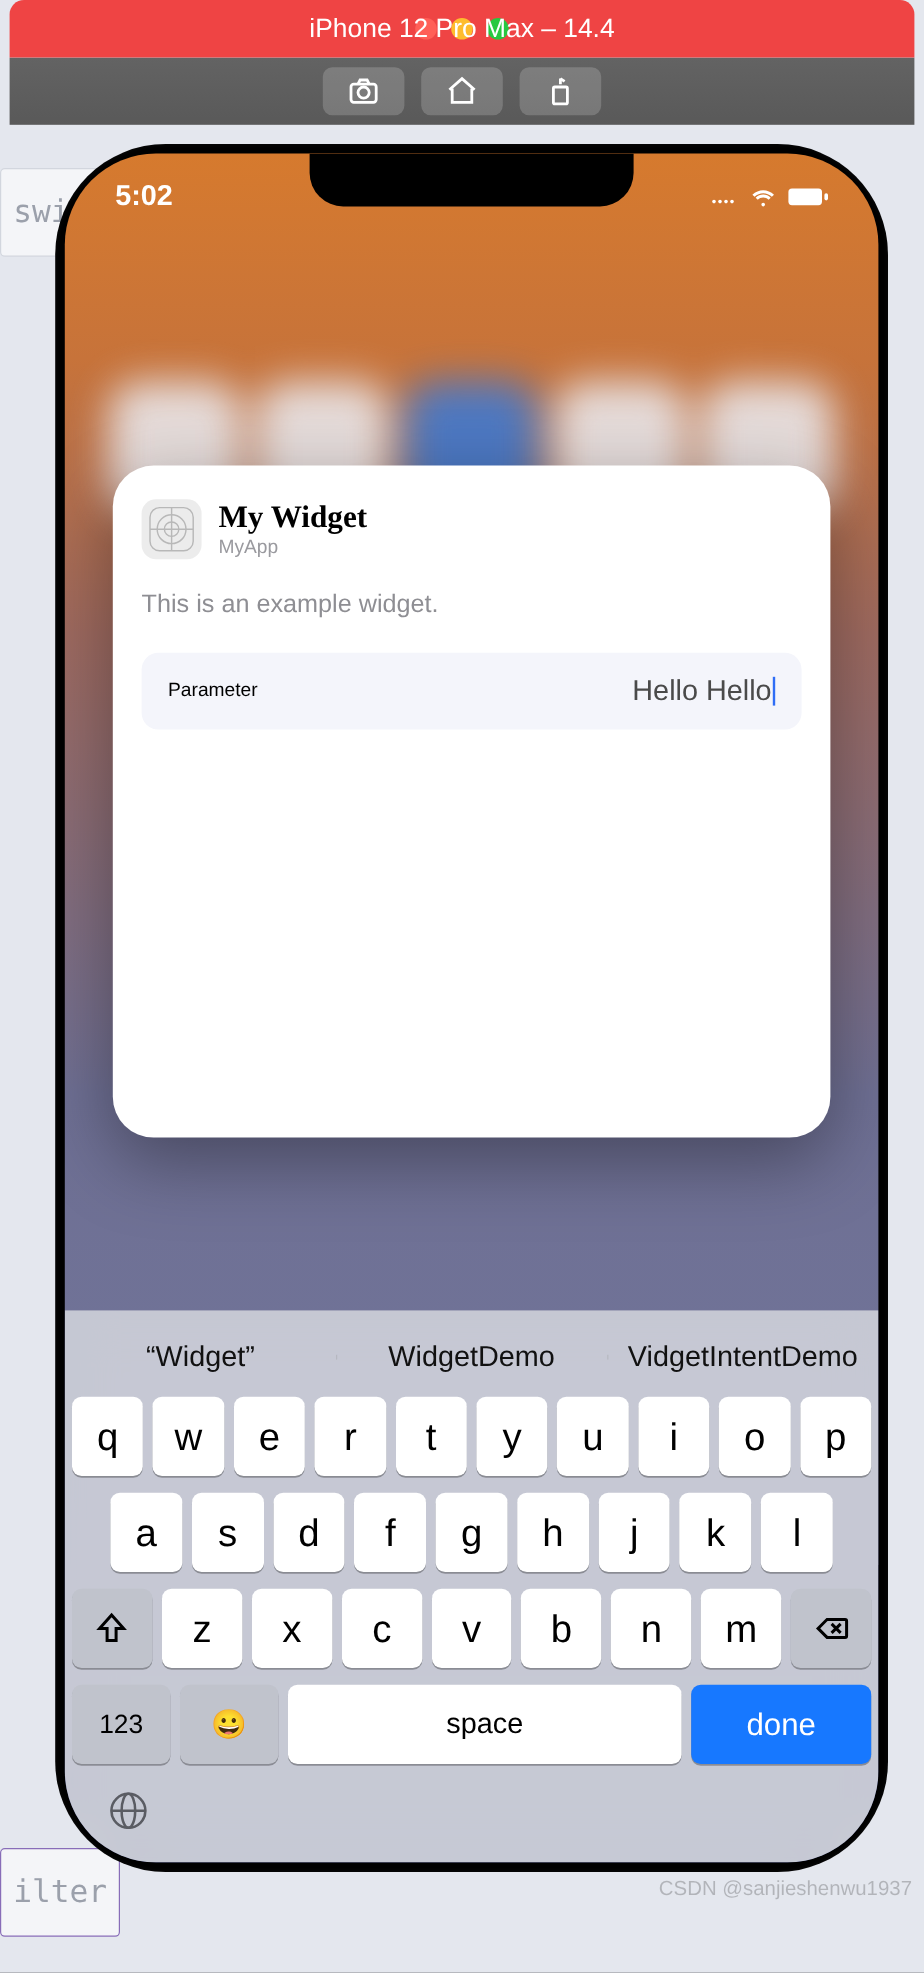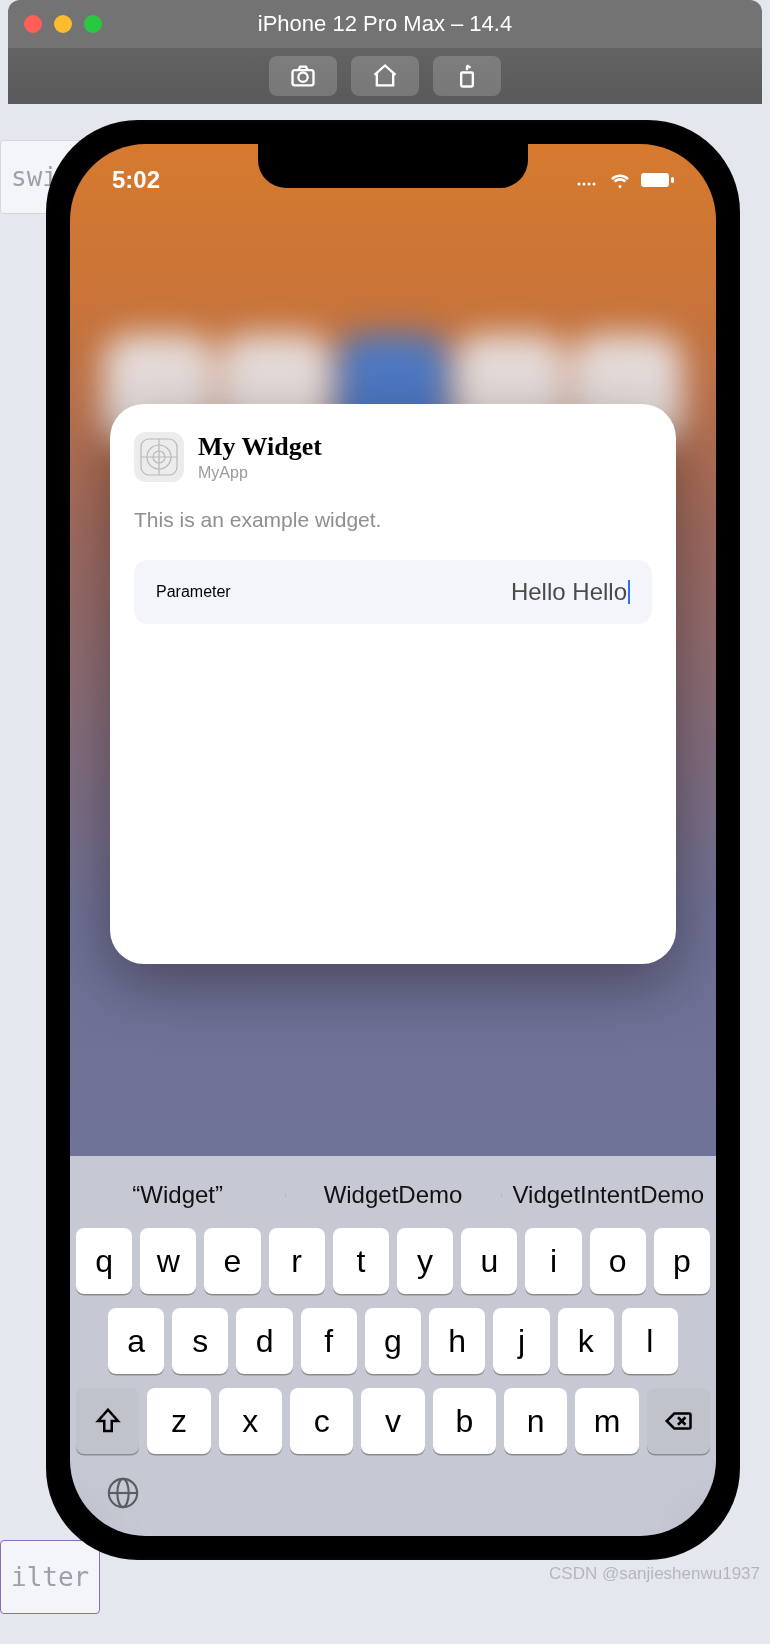--- a/index.html
+++ b/index.html
@@ -4,31 +4,31 @@
 <style>
   * { margin:0; padding:0; box-sizing:border-box; -webkit-font-smoothing:antialiased; }
   body { width:770px; height:1644px; font-family:-apple-system,BlinkMacSystemFont,"Helvetica Neue",sans-serif; background:#e4e7ee; overflow:hidden; position:relative; }
 
   
   .bg-code { position:absolute; inset:0; color:#3b5b9a; font-family:ui-monospace,Menlo,monospace; font-size:26px; line-height:68px; opacity:.6; pointer-events:none; }
   .bg-code span { position:absolute; white-space:nowrap; }
 
   
   .sim-window { position:absolute; left:8px; top:0; width:754px; }
-  .titlebar { height:48px; background:#737373; border-radius:12px 12px 0 0; display:flex; align-items:center; padding:5px 16px; position:relative; }
+  .titlebar { height:48px; background:#ef4444; border-radius:12px 12px 0 0; display:flex; align-items:center; padding:5px 16px; position:relative;justify-content:center; }
   .traffic { display:flex; gap:12px; }
   .tdot { width:18px; height:18px; border-radius:50%; }
   .tred { background:#ff5f57; } .tyel { background:#febc2e; } .tgrn { background:#28c840; }
   .tb-title { position:absolute; left:0; right:0; text-align:center; color:#fff; font-size:22px; font-weight:500; }
   .toolbar { height:56px; background:linear-gradient(#636363,#595959); display:flex; align-items:center; justify-content:center; gap:14px; }
   .tbtn { width:68px; height:40px; border-radius:8px; background:rgba(255,255,255,.18); display:flex; align-items:center; justify-content:center; }
   .tbtn svg { width:28px; height:28px; fill:none; stroke:#fff; stroke-width:2; }
 
   
-  .phone { position:absolute; left:38px; top:120px; width:694px; height:1440px; background:#000; border-radius:92px; padding:24px; box-shadow:inset 0 0 4px rgba(255,255,255,.05); }
+  .phone { position:absolute; left:38px; top:120px; width:694px; height:1440px; background:#000; border-radius:92px; padding:8px; box-shadow:inset 0 0 4px rgba(255,255,255,.05); }
   .screen { width:100%; height:100%; border-radius:76px; overflow:hidden; position:relative; background:linear-gradient(180deg,#d67a2e 0%,#c7733a 12%,#9e6a60 28%,#6e6f93 55%,#747aa0 100%); }
   .notch { position:absolute; top:0; left:50%; transform:translateX(-50%); width:270px; height:44px; background:#000; border-radius:0 0 28px 28px; z-index:10; }
   .statusbar { position:absolute; top:14px; left:0; right:0; height:44px; display:flex; justify-content:space-between; align-items:center; padding:0 42px; color:#fff; z-index:9; }
   .sb-time { font-size:24px; font-weight:600; }
   .sb-right { display:flex; align-items:center; gap:8px; }
   .sb-right svg { fill:#fff; }
 
   
   .home-blur { position:absolute; top:190px; left:0; right:0; height:130px; display:flex; justify-content:space-around; padding:0 30px; filter:blur(16px); opacity:.85; }
   .home-blur div { width:110px; height:110px; border-radius:26px; background:#eceef4; }
@@ -209,20 +209,26 @@
               <div class="key">n</div>
               <div class="key">m</div>
               <div class="key mod del" id="delkey">
               <svg viewBox="0 0 24 24">
                   <path d="M21 6H9l-6 6 6 6h12a1 1 0 001-1V7a1 1 0 00-1-1z"></path>
                   <line x1="12" y1="9" x2="18" y2="15"></line>
                   <line x1="18" y1="9" x2="12" y2="15"></line>
                 </svg>
             </div>
           </div>
+          <div class="krow r4">
+            <div class="key mod num">123</div>
+            <div class="key mod emoji">😀</div>
+            <div class="key space">space</div>
+            <div class="key done">done</div>
+          </div>
         </div>
         <div class="globe">
           <svg viewBox="0 0 24 24">
               <circle cx="12" cy="12" r="10"></circle>
               <ellipse cx="12" cy="12" rx="4" ry="10"></ellipse>
               <line x1="2" y1="12" x2="22" y2="12"></line>
             </svg>
         </div>
       </div>
 

